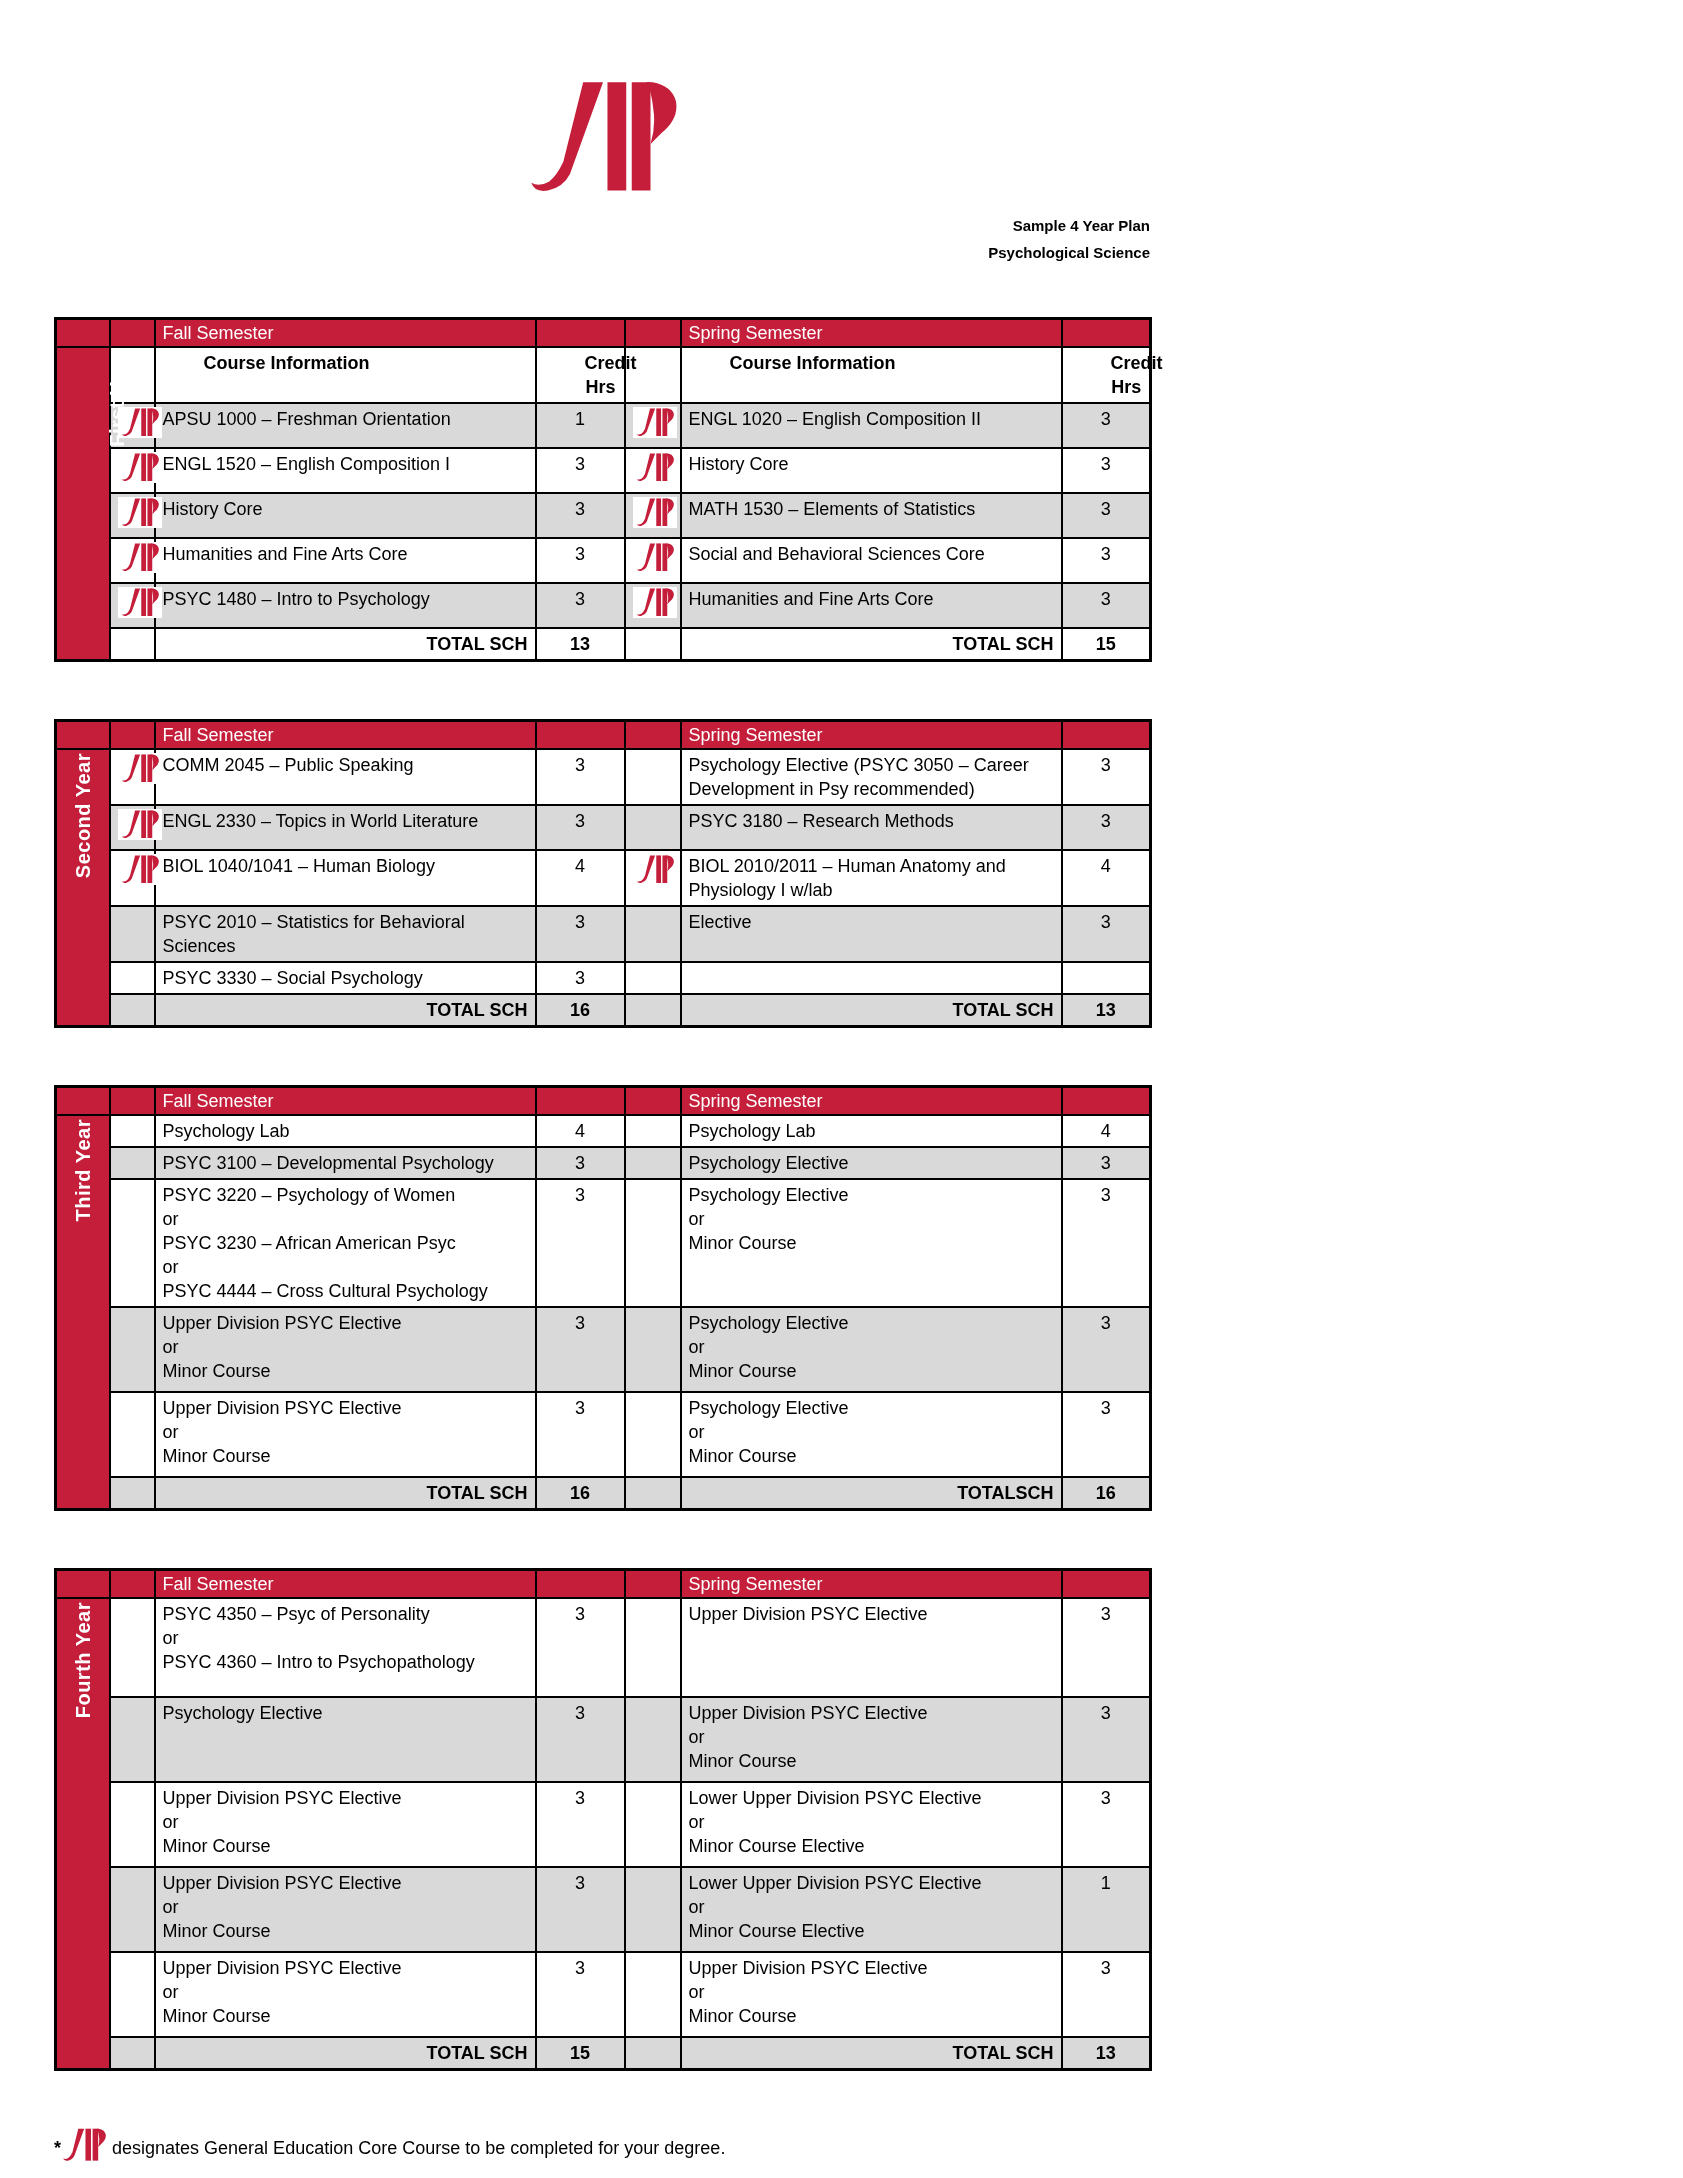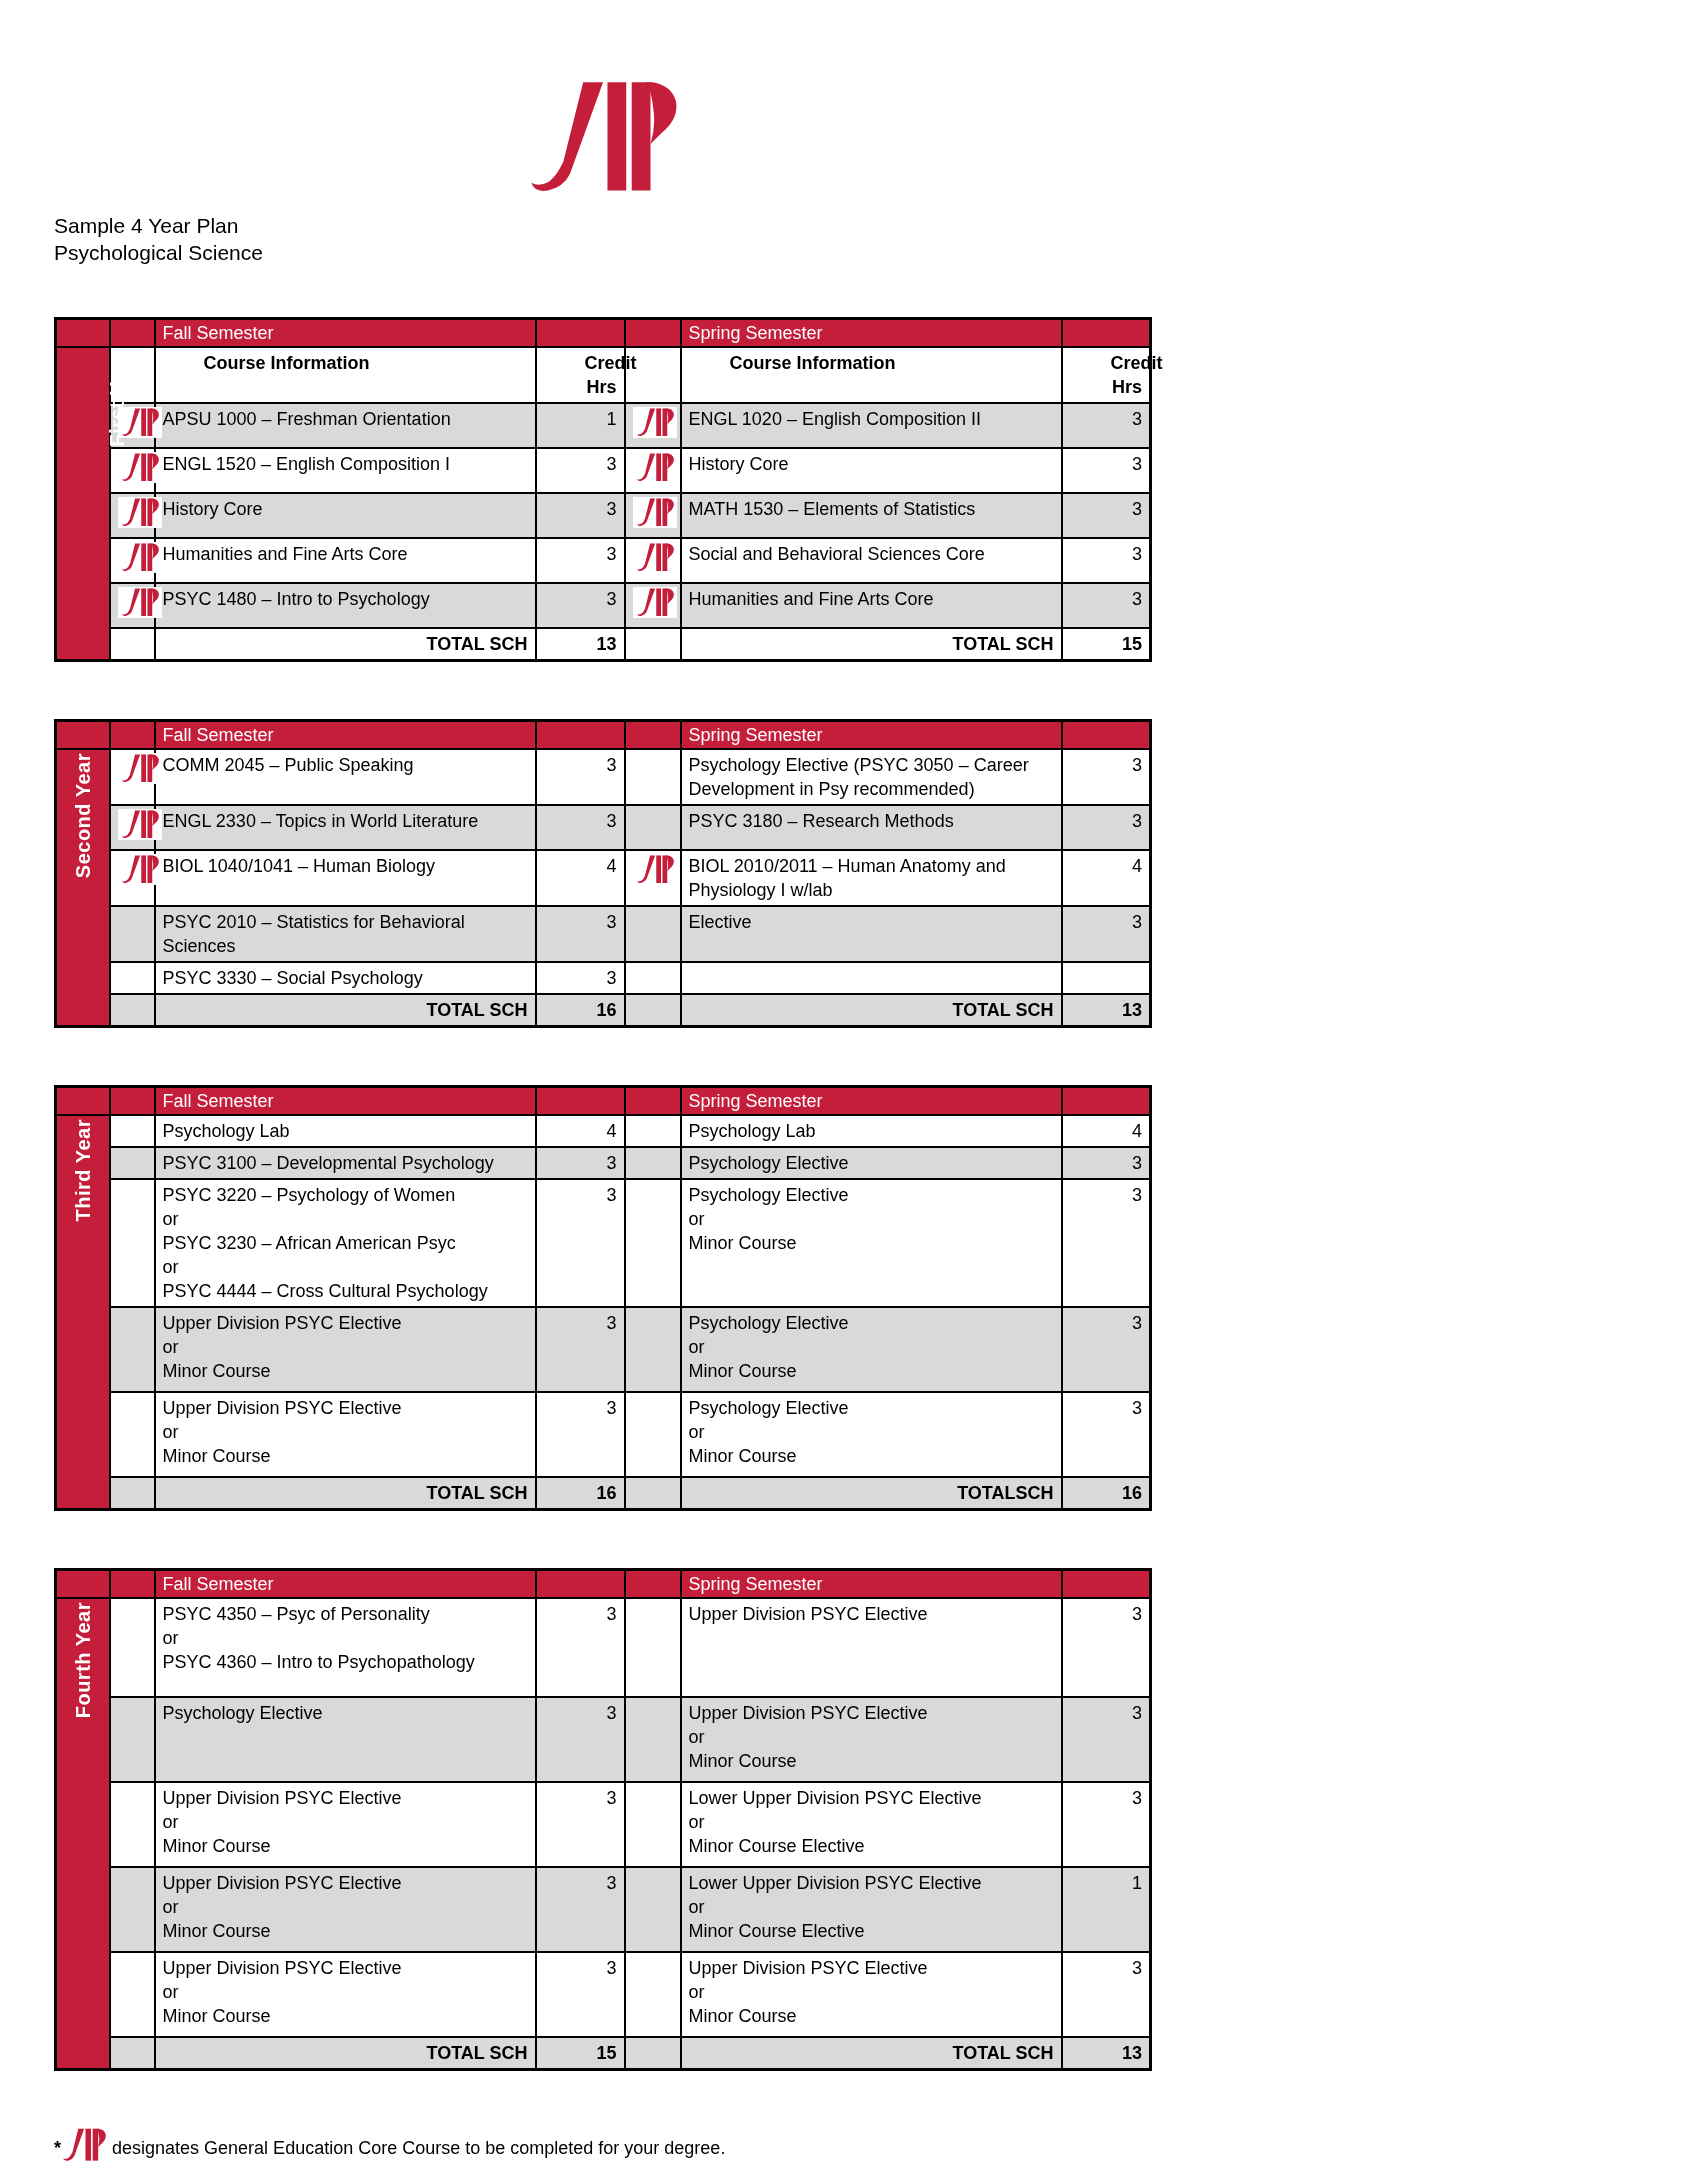--- a/index.html
+++ b/index.html
@@ -1,36 +1,36 @@
 <!DOCTYPE html>
 <html style="--red: #C41E3A; --gray: #D9D9D9;"><head>
 <meta charset="utf-8">
 <style>
   html,body{margin:0;padding:0;background:#ffffff;}
   body{width:1683px;height:2178px;font-family:"Liberation Sans",sans-serif;color:#000;font-size:18px;}
   .content{padding:79px 0 0 54px;width:1096px;}
   .logo-wrap{display:flex;justify-content:center;margin-bottom:16px;}
   .logo-wrap svg{width:149px;height:117px;}
   svg.ap path{fill:var(--red,#C41E3A);}
-  .titles{text-align:left;font-weight:normal;font-size:21px;line-height:27px;margin:14px 0 51px 0;}
+  .titles{text-align:right;font-weight:bold;font-size:15px;line-height:27px;margin:14px 0 51px 0;}
   table.plan{border-collapse:collapse;table-layout:fixed;width:1096px;margin-bottom:57px;border:3px solid #000;}
   table.plan td{border:2px solid #000;vertical-align:top;padding:3px 7px;line-height:24px;background:#fff;box-sizing:border-box;}
   col.w1{width:54px} col.w2{width:45px} col.w3{width:381px} col.w4{width:89px}
   col.w5{width:56px} col.w6{width:381px} col.w7{width:89px}
   tr.hdr td{background:var(--red,#C41E3A);height:24px;padding:1px 7px;}
   .sem{color:#fff;font-weight:normal;}
   td.cy{background:var(--red,#C41E3A) !important;vertical-align:middle;text-align:center;padding:0;}
   .vert{writing-mode:vertical-rl;transform:rotate(180deg);color:#fff;font-weight:bold;font-size:20px;letter-spacing:0.5px;margin:0 auto;}
   tr.sub td{height:44px;padding-left:48px;}
   .b{font-weight:bold;}
   .pre{white-space:pre-line;}
   td.cc{white-space:pre-line;}
   tr.g td{background:var(--gray,#D9D9D9);}
   td.ci{text-align:center;padding:1px;}
-  td.crn{text-align:right;}
+  td.crn{text-align:center;}
   tr.tot td{height:24px;}
   td.tl{text-align:right;font-weight:bold;padding-right:8px;}
   tr.row td{height:26px;}
   .apbox{display:inline-block;background:#fff;padding:1px 3px;line-height:0;}
   .apbox svg{width:38px;height:29px;display:block;}
   .fnotes{margin-top:48px;line-height:27px;}
   .fn1{display:flex;align-items:flex-end;}
   .fn1 .star{font-weight:bold;}
   .fn1 svg{width:44px;height:34px;margin:0 6px 0 1px;}
 </style>

